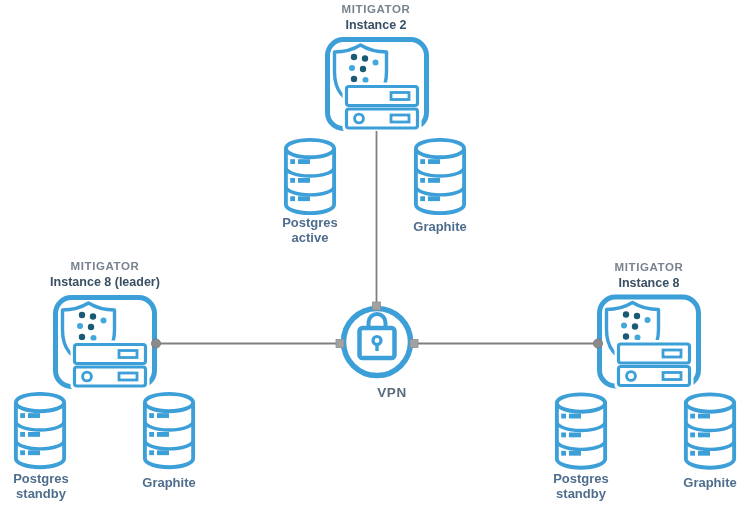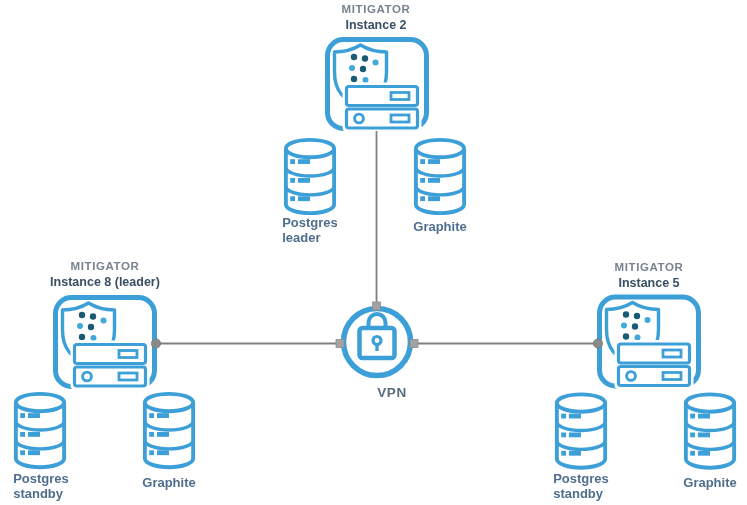--- a/index.html
+++ b/index.html
@@ -5,21 +5,21 @@
   html,body{margin:0;padding:0;background:#fff;}
   .canvas{
     position:relative;width:742px;height:505px;background:#fff;overflow:hidden;
     font-family:"Liberation Sans",sans-serif;
   }
   .layer{position:absolute;left:0;top:0;}
   .abs{position:absolute;}
   .node-title{position:absolute;transform:translateX(-50%);text-align:center;white-space:nowrap;}
   .t-gray{color:#78838F;font-size:11.5px;font-weight:bold;letter-spacing:.6px;line-height:15px;}
   .t-dark{color:#394F63;font-size:12.5px;font-weight:bold;line-height:16px;}
-  .db-label{position:absolute;transform:translateX(-50%);text-align:left;white-space:nowrap;
+  .db-label{position:absolute;transform:translateX(-50%);text-align:center;white-space:nowrap;
     color:#4F6E8D;font-size:13px;font-weight:bold;line-height:15px;}
   .vpn-label{position:absolute;transform:translateX(-50%);text-align:center;white-space:nowrap;
     color:#5A6B7C;font-size:13.5px;font-weight:bold;letter-spacing:.5px;line-height:16px;}
 </style>
 </head>
 <body>
 
 <svg width="0" height="0" style="position:absolute" aria-hidden="true">
   <defs>
 
@@ -89,21 +89,21 @@
 
   <svg class="abs" style="left:282px;top:137px" width="56" height="81">
       <use href="#sym-cylinder"></use>
     </svg>
   <svg class="abs" style="left:412px;top:137px" width="56" height="81">
       <use href="#sym-cylinder"></use>
     </svg>
 
   <div class="db-label" style="left:310px;top:215px">
     <div>Postgres</div>
-    <div>leader</div>
+    <div>active</div>
   </div>
   <div class="db-label" style="left:440px;top:219px">
     <div>Graphite</div>
   </div>
 
   <div class="node-title" style="left:105px;top:259px">
     <div class="t-gray">MITIGATOR</div>
     <div class="t-dark">Instance 8 (leader)</div>
   </div>
   <svg class="abs" style="left:53px;top:294px" width="104" height="96">
@@ -120,21 +120,21 @@
   <div class="db-label" style="left:41px;top:471px">
     <div>Postgres</div>
     <div>standby</div>
   </div>
   <div class="db-label" style="left:169px;top:475px">
     <div>Graphite</div>
   </div>
 
   <div class="node-title" style="left:649px;top:260px">
     <div class="t-gray">MITIGATOR</div>
-    <div class="t-dark">Instance 5</div>
+    <div class="t-dark">Instance 8</div>
   </div>
   <svg class="abs" style="left:597px;top:294px" width="104" height="95">
       <use href="#sym-appliance"></use>
     </svg>
 
   <svg class="abs" style="left:553px;top:391px" width="56" height="82">
       <use href="#sym-cylinder"></use>
     </svg>
   <svg class="abs" style="left:682px;top:391px" width="56" height="82">
       <use href="#sym-cylinder"></use>

